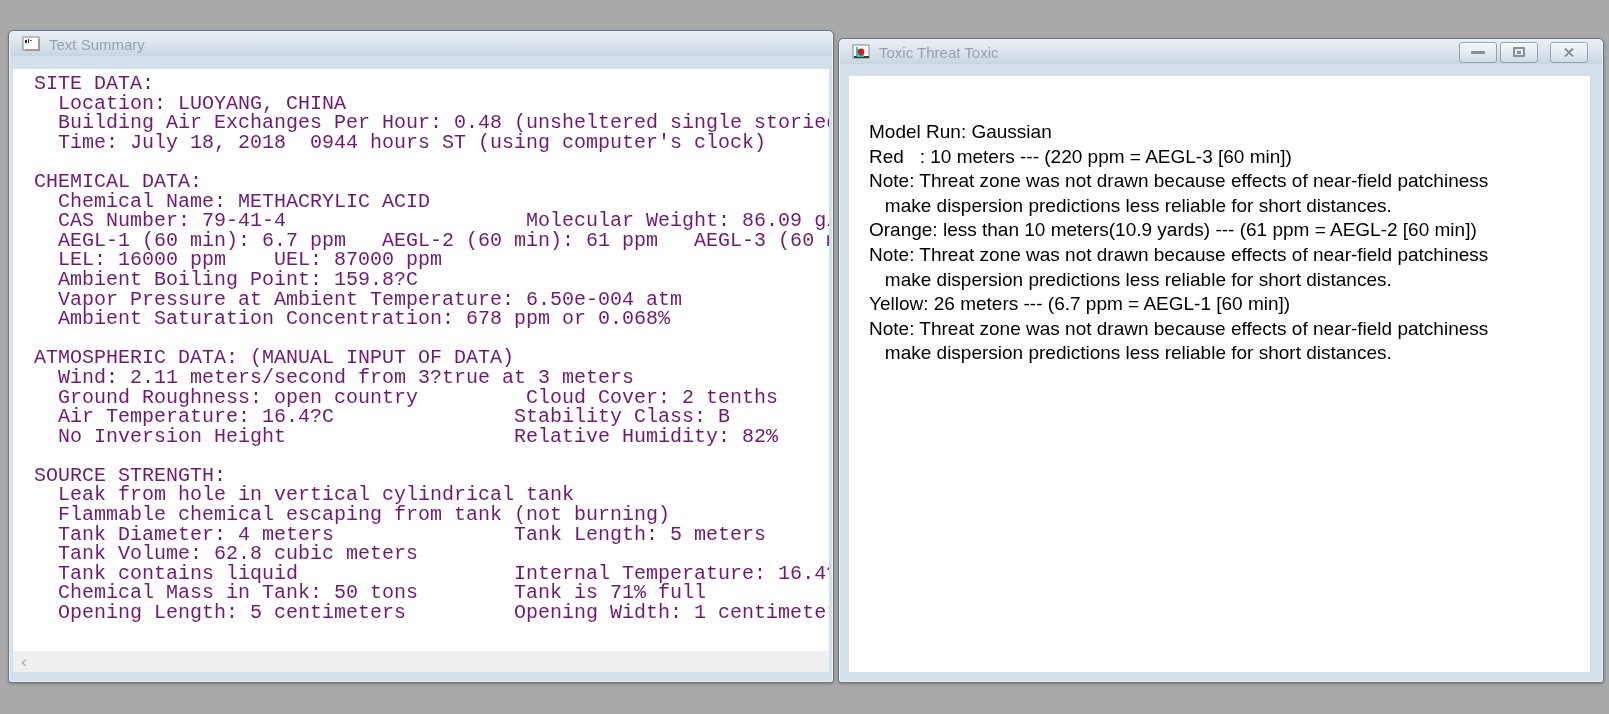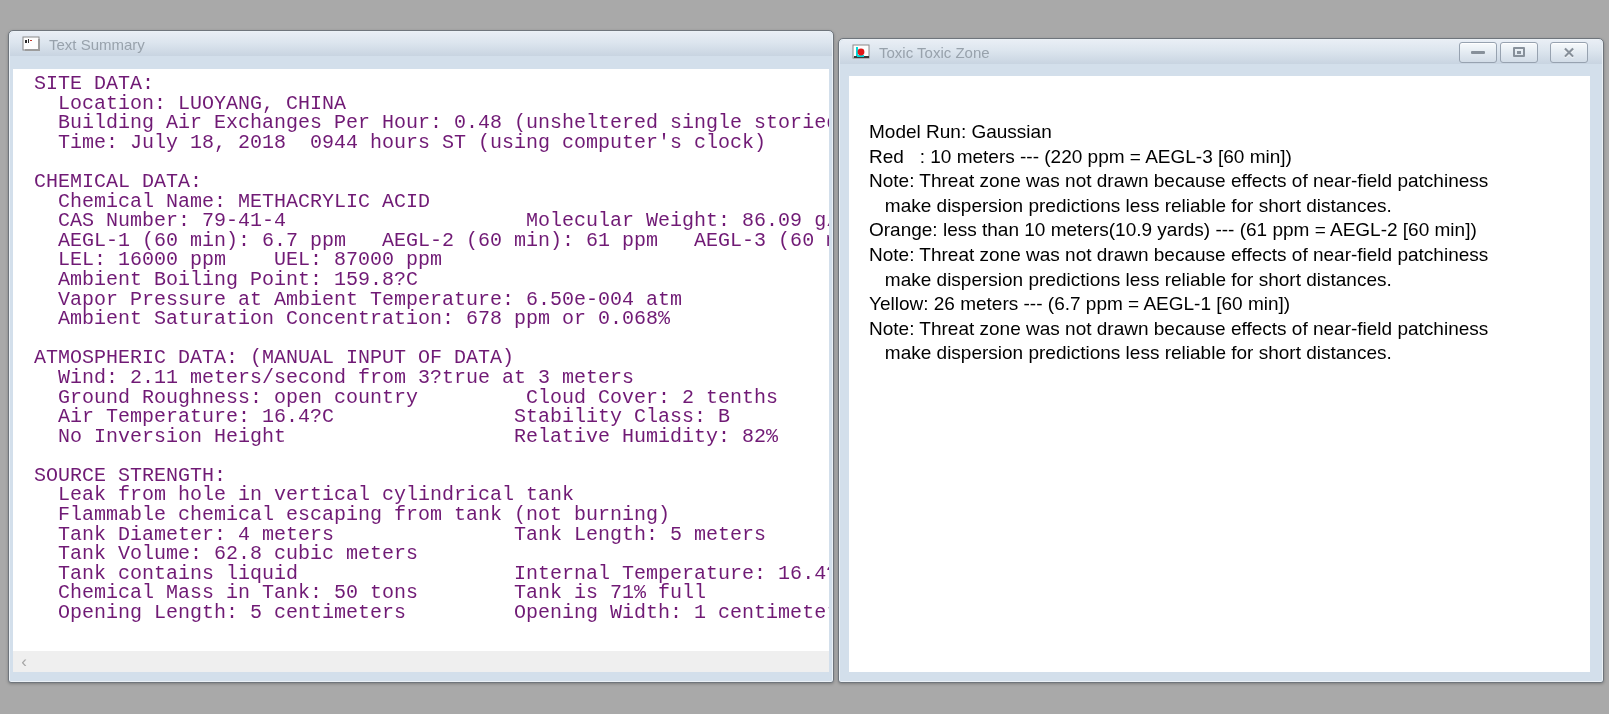--- a/index.html
+++ b/index.html
@@ -127,21 +127,21 @@
   <div class="titlebar">
     <span class="win-icon">
       <svg width="19" height="16" viewBox="0 0 19 16">
         <rect x="1" y="1" width="16" height="13" fill="#fdfdfd" stroke="#8a8a8a" stroke-width="1"></rect>
         <rect x="2" y="12" width="15" height="2" fill="#3a3a3a"></rect>
         <path d="M5 3 L5 12" stroke="#00d8d8" stroke-width="2" fill="none"></path>
         <path d="M5 12 L12 12" stroke="#00d8d8" stroke-width="2" fill="none"></path>
         <circle cx="9" cy="8" r="3.4" fill="#e01818"></circle>
       </svg>
     </span>
-    <span class="title-text">Toxic Toxic Zone</span>
+    <span class="title-text">Toxic Threat Toxic</span>
     <span class="winbtns">
       <span class="winbtn">
           <span class="glyph-min"></span>
         </span>
       <span class="winbtn">
           <span class="glyph-restore"></span>
         </span>
       <span class="winbtn close-btn">
           <span class="glyph-close">✕</span>
         </span>

